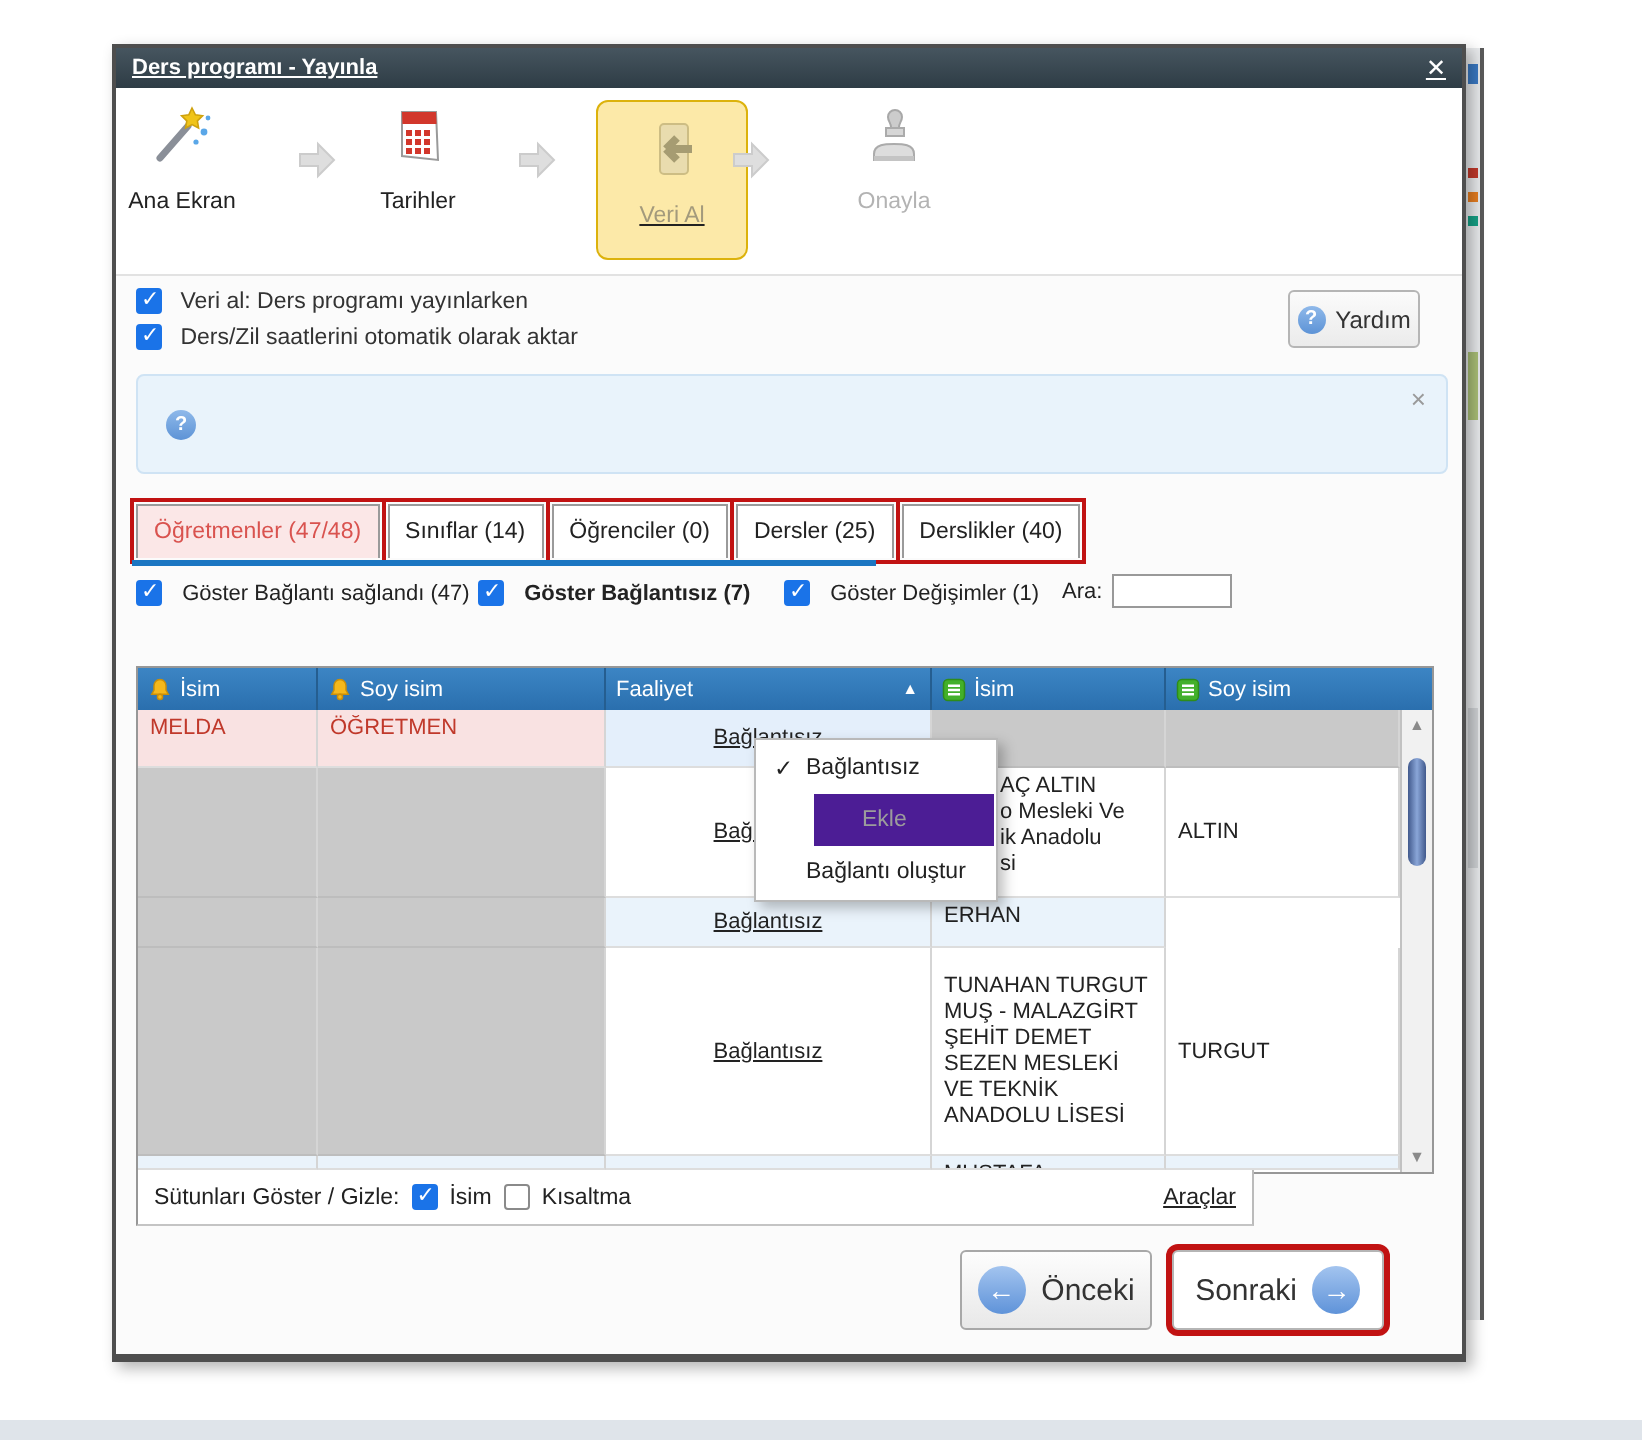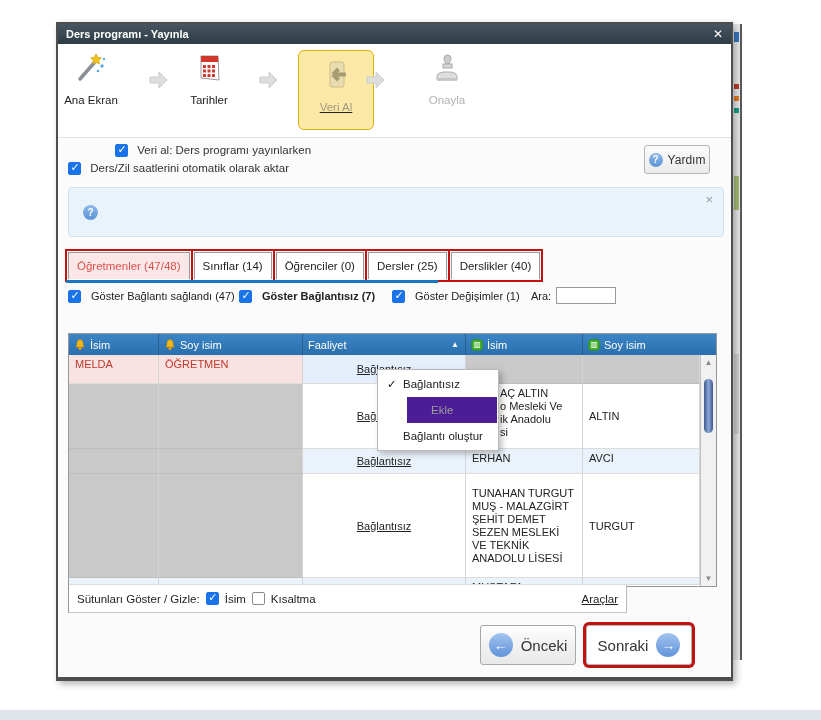--- a/index.html
+++ b/index.html
@@ -4,21 +4,21 @@
 <style>
   html,body{margin:0;padding:0;background:#fff;}
   .screen{position:relative;width:821px;height:720px;overflow:hidden;
     font-family:"Liberation Sans","DejaVu Sans",sans-serif;color:#222;}
   
   .dialog{position:absolute;left:56px;top:22px;width:677px;height:659px;
     background:#fbfbfb;border:2px solid #4e4e4e;border-bottom-width:4px;
     box-shadow:3px 3px 7px rgba(0,0,0,.3);box-sizing:border-box;}
   .titlebar{position:absolute;left:0;top:0;right:0;height:20px;
     background:linear-gradient(#46555f,#2e3c45);color:#fff;font-size:11px;font-weight:bold;
-    display:flex;align-items:center;justify-content:space-between;padding:0 8px;box-sizing:border-box;}
+    display:flex;align-items:center;justify-content:space-between;padding:0 8px;box-sizing:border-box;text-decoration:underline;}
   .titlebar .close{font-size:12px;cursor:pointer;}
   
   .wizard{position:absolute;left:0;top:20px;right:0;height:93px;background:#fff;border-bottom:1px solid #e2e2e2;}
   .step{position:absolute;top:8px;width:76px;text-align:center;}
   .step .slabel{display:block;margin-top:6px;font-size:11.5px;color:#222;}
   .step.current-box{background:#fce9a8;border:1px solid #dcb20c;border-radius:6px;top:6px;height:80px;box-sizing:border-box;padding-top:8px;}
   .step.current-box .slabel{color:#a39a7c;}
   .step.disabled .slabel{color:#b3b3b3;}
   .step-arrow{position:absolute;top:24px;}
   
@@ -173,21 +173,21 @@
         <svg width="32" height="32" viewBox="0 0 32 32">
           <path d="M13 6.5a3.5 3.5 0 017 0c0 2.2-1.6 3-1.6 5.5h-3.8c0-2.5-1.6-3.3-1.6-5.5z" fill="#cccccc" stroke="#a8a8a8"></path>
           <rect x="12" y="12" width="9" height="4" fill="#d6d6d6" stroke="#ababab"></rect>
           <path d="M6 25c0-5 6-5 10-5s10 0 10 5v3H6z" fill="#dddddd" stroke="#ababab"></path>
           <rect x="6" y="26" width="20" height="2.5" fill="#c4c4c4"></rect>
         </svg>
         <span class="slabel">Onayla</span>
       </div>
     </div>
 
-    <div class="optrow" style="top:120px;margin-left:47px;">
+    <div class="optrow" style="top:120px;">
       <span class="cb checked"></span>
       <span class="lbl">Veri al: Ders programı yayınlarken</span>
     </div>
     <div class="optrow" style="top:138px;">
       <span class="cb checked"></span>
       <span class="lbl">Ders/Zil saatlerini otomatik olarak aktar</span>
     </div>
 
     <div class="helpbtn">
       <span class="qicon">?</span>
@@ -284,21 +284,20 @@
         <div class="td" style="width:117px;display:flex;align-items:center;">ALTIN</div>
       </div>
 
       <div class="trow" style="height:25px;">
         <div class="td gray" style="width:90px;"></div>
         <div class="td gray" style="width:144px;"></div>
         <div class="td altb center" style="width:163px;">
           <span class="link">Bağlantısız</span>
         </div>
         <div class="td altb" style="width:117px;">ERHAN</div>
-        <div class="td altb" style="width:117px;">AVCI</div>
       </div>
 
       <div class="trow" style="height:104px;">
         <div class="td gray" style="width:90px;"></div>
         <div class="td gray" style="width:144px;"></div>
         <div class="td center" style="width:163px;">
           <span class="link">Bağlantısız</span>
         </div>
         <div class="td wrapname" style="width:117px;display:flex;align-items:center;">TUNAHAN TURGUT MUŞ - MALAZGİRT ŞEHİT DEMET SEZEN MESLEKİ VE TEKNİK ANADOLU LİSESİ</div>
         <div class="td" style="width:117px;display:flex;align-items:center;">TURGUT</div>

